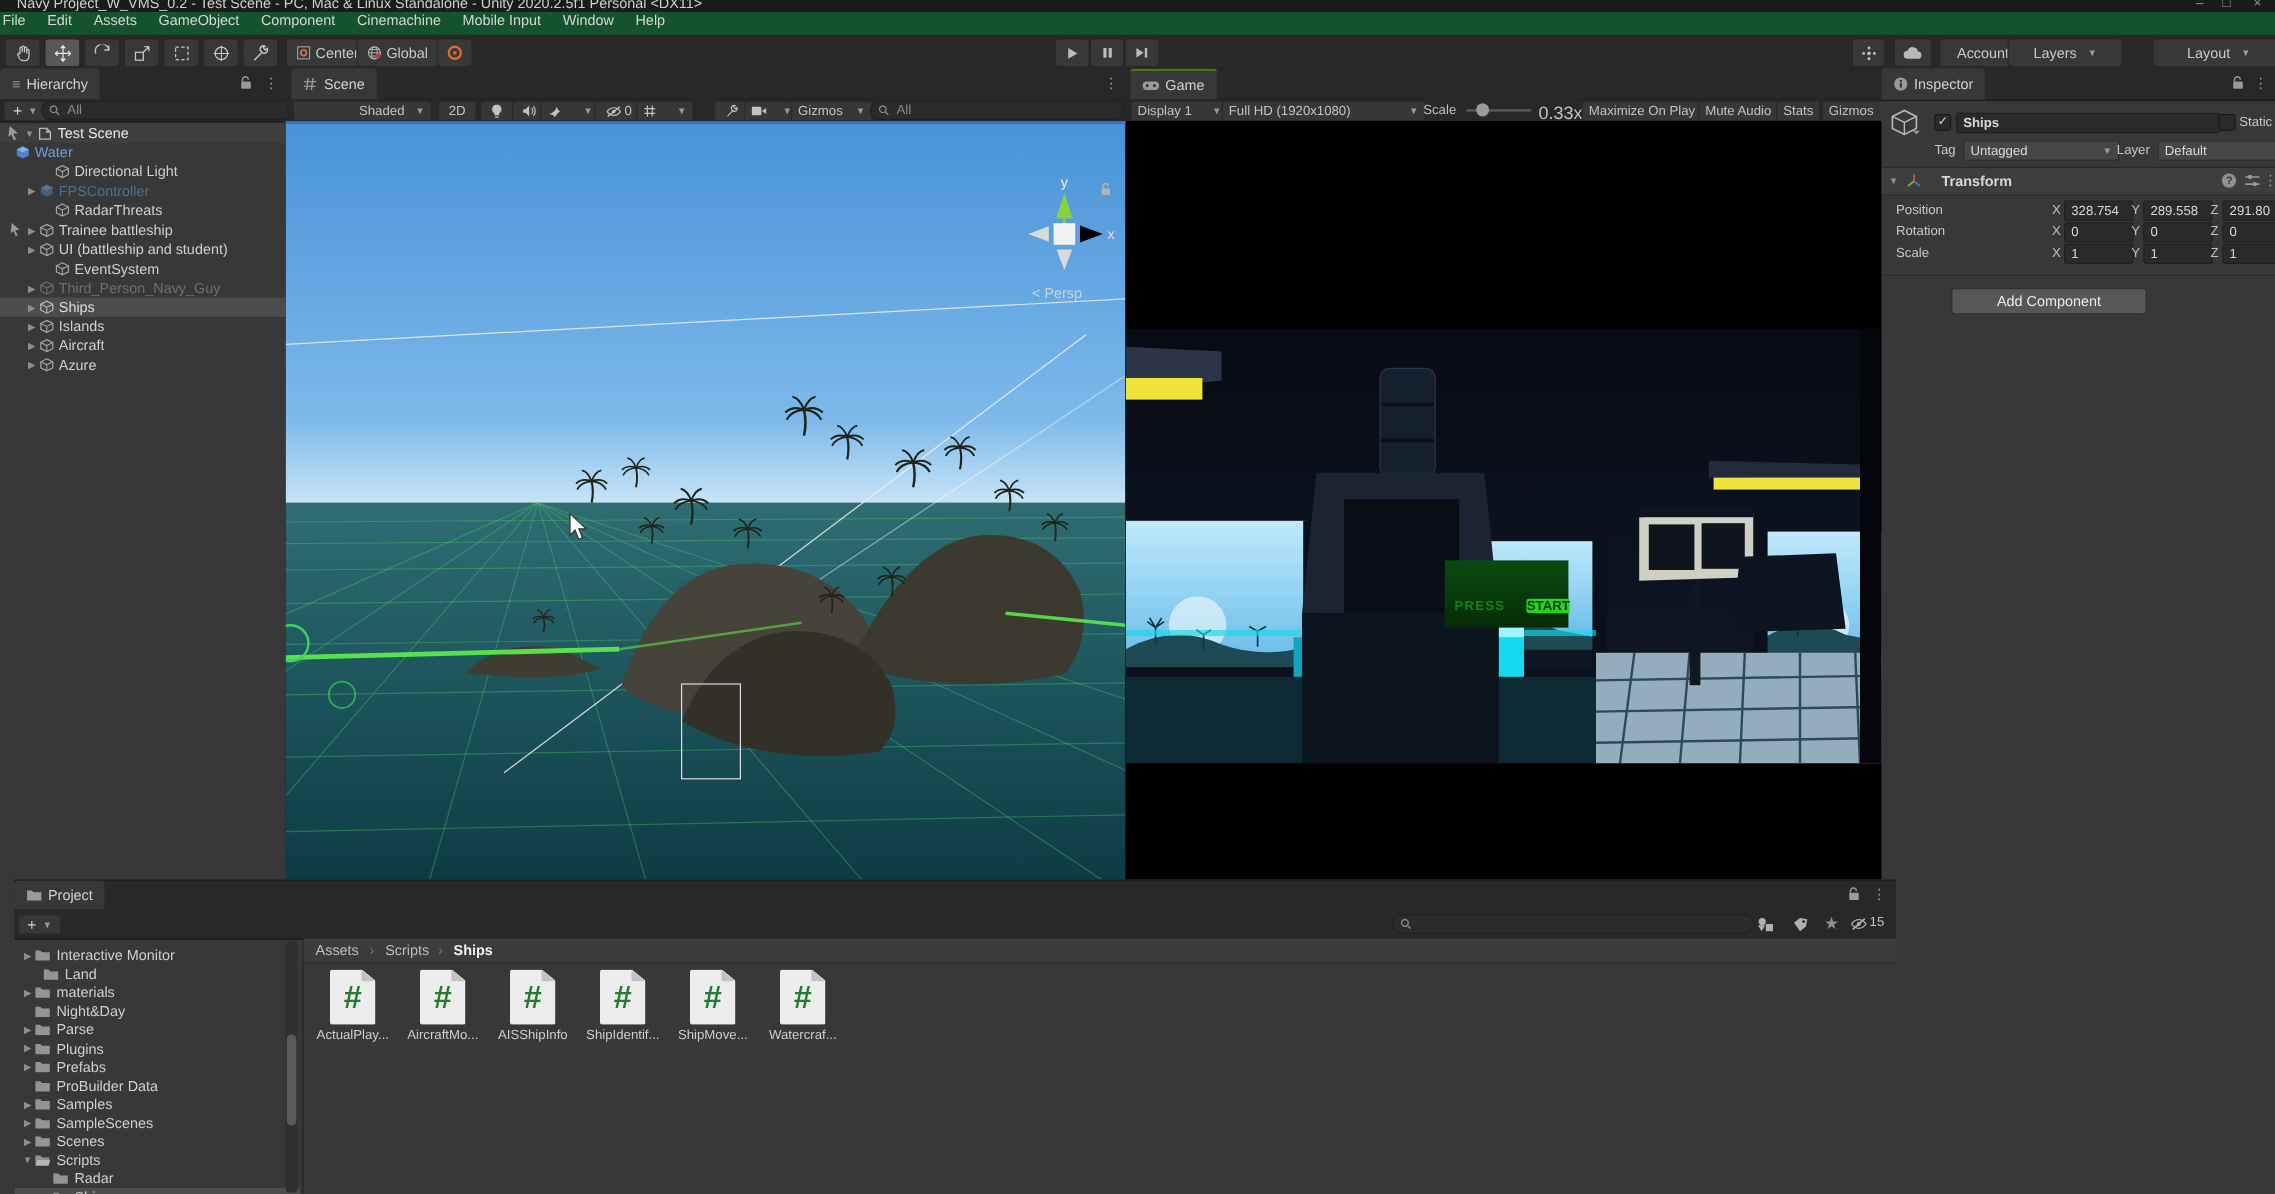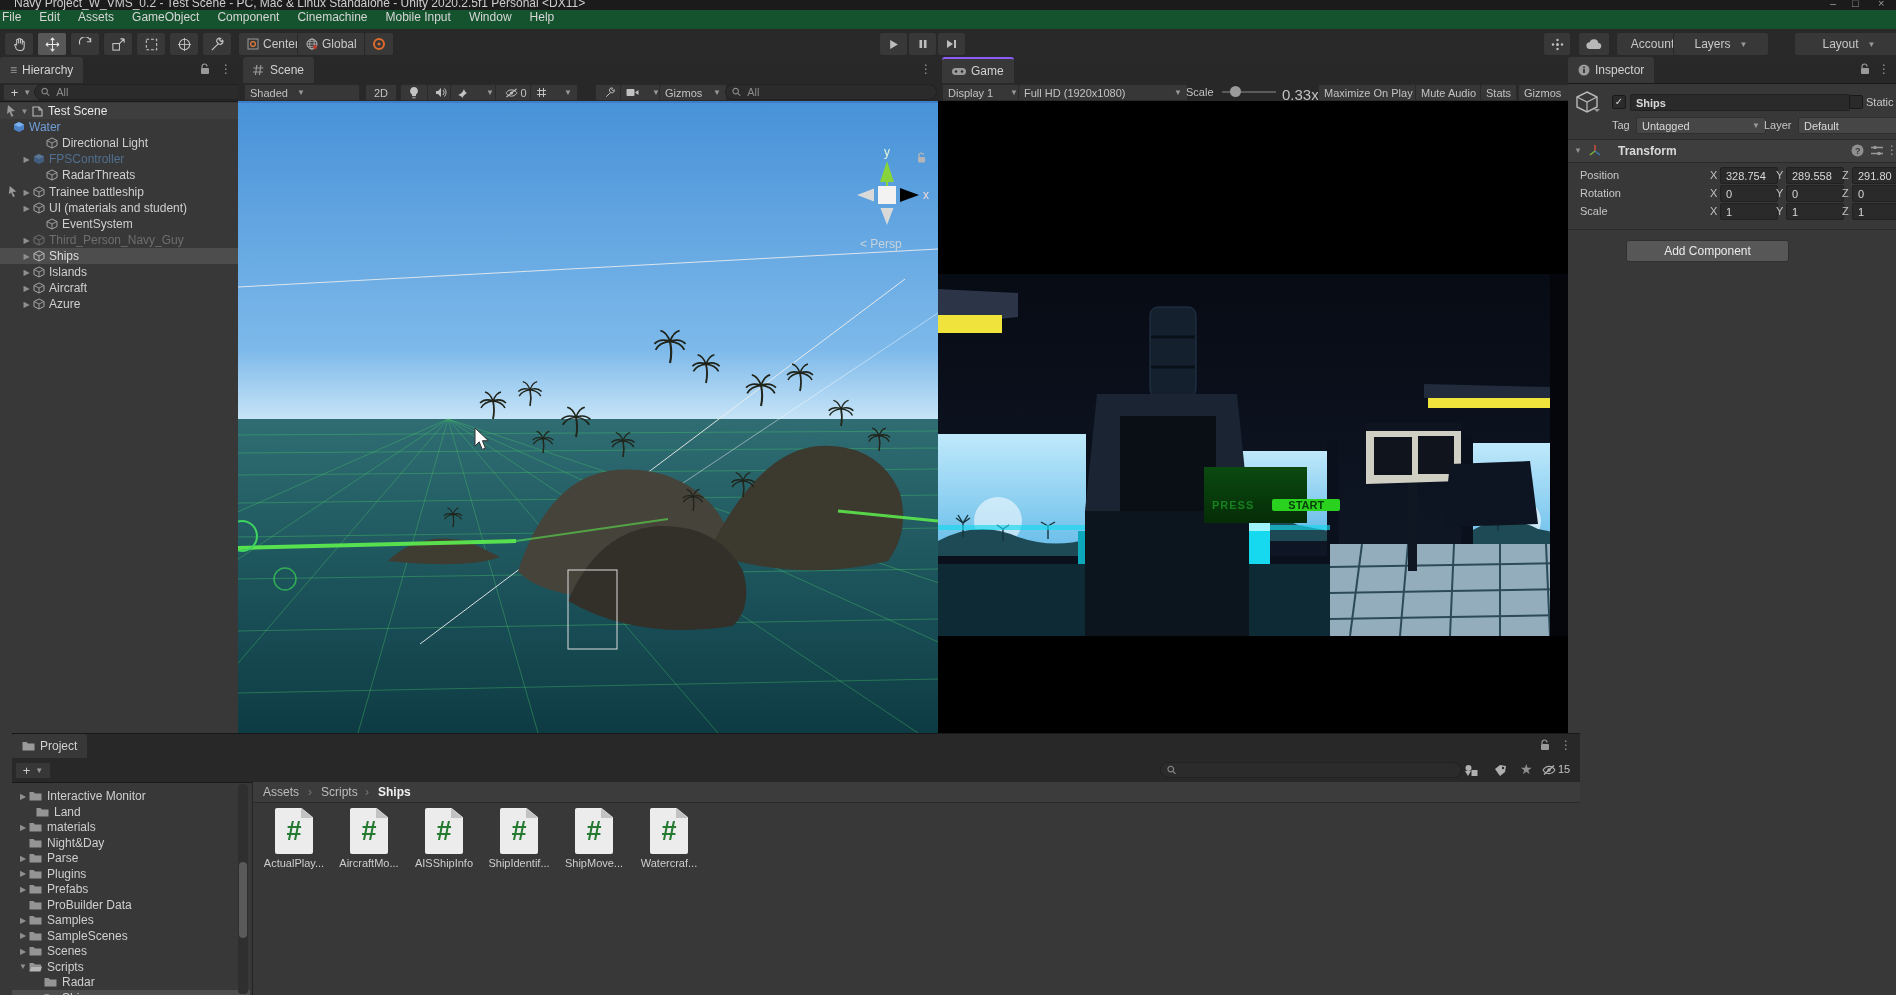--- a/index.html
+++ b/index.html
@@ -279,21 +279,21 @@
     </div>
     <svg class="abs" style="left:7px;top:128px" width="13" height="13" viewBox="0 0 14 14">
         <path d="M3 1l7 6-4 .5L8.5 12l-2 .8L4.5 8 2 10z" fill="#9a9a9a"></path>
       </svg>
     <div class="hrow" style="top:143px;padding-left:20px">
       <span class="harrow">▶</span>
       <svg class="hicon" width="12" height="12" viewBox="0 0 12 12">
           <path d="M6 1l5 2.5v5L6 11 1 8.5v-5z" fill="none" stroke="#a5a5a5" stroke-width="1"></path>
           <path d="M1 3.5L6 6l5-2.5M6 6v5" fill="none" stroke="#a5a5a5" stroke-width="0.9"></path>
         </svg>
-      <span class="hlabel">UI (materials and student)</span>
+      <span class="hlabel">UI (battleship and student)</span>
     </div>
     <div class="hrow" style="top:159px;padding-left:33px">
       <span class="harrow"></span>
       <svg class="hicon" width="12" height="12" viewBox="0 0 12 12">
           <path d="M6 1l5 2.5v5L6 11 1 8.5v-5z" fill="none" stroke="#a5a5a5" stroke-width="1"></path>
           <path d="M1 3.5L6 6l5-2.5M6 6v5" fill="none" stroke="#a5a5a5" stroke-width="0.9"></path>
         </svg>
       <span class="hlabel">EventSystem</span>
     </div>
     <div class="hrow" style="top:175px;padding-left:20px;color:#6e6e6e">
@@ -342,21 +342,21 @@
     <div class="tabbar">
       <div class="tab" style="left:5px">
         <svg width="12" height="12" viewBox="0 0 12 12">
             <path d="M4 1v10M8 1v10M1 4h10M1 8h10" stroke="#9a9a9a" stroke-width="1.2" transform="skewX(-8)"></path>
           </svg>
         <span>Scene</span>
       </div>
       <div class="kebab" style="left:682px">⋮</div>
     </div>
     <div class="viewbar">
-      <div class="vbtn" style="left:6px;width:104px;justify-content:flex-start">
+      <div class="vbtn" style="left:6px;width:104px;justify-content:flex-end">
         <span>Shaded</span>
           <span class="chev">▼</span>
       </div>
       <div class="vbtn" style="left:127px;width:20px">
         <span>2D</span>
       </div>
       <div class="vbtn" style="left:162px;width:16px">
         <svg width="10" height="12" viewBox="0 0 10 12">
             <path d="M5 0a4 4 0 00-2 7.4V9h4V7.4A4 4 0 005 0z" fill="#c2c2c2"></path>
             <rect x="3.4" y="9.8" width="3.2" height="1.6" fill="#8f8f8f"></rect>
@@ -500,21 +500,21 @@
         <path d="M2 4V2.8A2.2 2.2 0 016.6 2" fill="none" stroke="#b5b5b5" stroke-width="1.3"></path>
         <rect x="1" y="4" width="7" height="5.5" rx="1" fill="#b5b5b5"></rect>
       </g>
       <text x="622" y="147" font-size="12" fill="#dadada" opacity="0.85"><tspan>&lt; </tspan><tspan>Persp</tspan></text>
       <path d="M237 327l0 18 4.2-4.2 3 7.6 3.2-1.3-3-7.4 6 0z" fill="#fdfdfd" stroke="#333" stroke-width="1"></path>
     </svg>
   </div>
 
   <div class="panel" id="gamepanel" style="left:938px;top:57px;width:630px;height:676px;border-right:1px solid #191919;background:#232323">
     <div class="tabbar">
-      <div class="tab" style="left:4px;border-top:2px solid #8b5cf6;height:24px">
+      <div class="tab" style="left:4px;border-top:2px solid #4d7c0f;height:24px">
         <svg width="14" height="9" viewBox="0 0 14 9">
             <rect x="0" y="1" width="14" height="7" rx="3.5" fill="#9a9a9a"></rect>
             <circle cx="4" cy="4.5" r="1.2" fill="#282828"></circle>
             <circle cx="10" cy="4.5" r="1.2" fill="#282828"></circle>
           </svg>
         <span>Game</span>
       </div>
     </div>
     <div class="viewbar">
       <div class="vbtn" style="left:4px;width:70px;justify-content:space-between">
@@ -628,21 +628,21 @@
           <rect x="428" y="322" width="95" height="8" fill="#0e1520"></rect>
         </g>
 
         <polygon points="512,363 592,360 600,423 505,426" fill="#0d1522"></polygon>
         <rect x="612" y="173" width="18" height="362" fill="#04060b"></rect>
       </svg>
 
       <div class="abs" style="left:266px;top:366px;width:103px;height:56px;background:linear-gradient(#0a4a10,#052c07)">
         <div style="position:absolute;left:8px;top:32px;display:flex;gap:18px;align-items:center">
           <span style="font-size:11px;font-weight:bold;color:#17801f;letter-spacing:1px">PRESS</span>
-          <span style="font-size:11px;font-weight:bold;color:#07400a;background:#2bd11f;border-radius:2px;padding:0 16px">START</span>
+          <span style="font-size:11px;font-weight:bold;color:#07400a;background:#2bd11f;border-radius:2px;padding:0 0">START</span>
         </div>
       </div>
     </div>
   </div>
 
   <div class="panel" id="inspector" style="left:1568px;top:57px;width:328px;height:938px">
     <div class="tabbar">
       <div class="tab" style="left:0">
         <svg width="12" height="12" viewBox="0 0 12 12">
             <circle cx="6" cy="6" r="5.5" fill="#9a9a9a"></circle>

